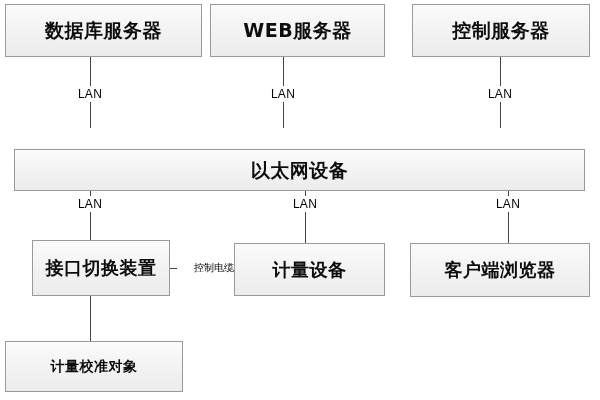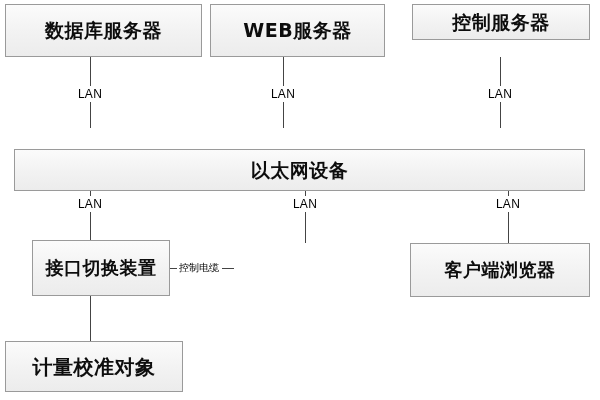--- a/index.html
+++ b/index.html
@@ -39,21 +39,21 @@
   .node .label {
     display: block;
     white-space: nowrap;
     letter-spacing: 0.5px;
   }
 
   
   .node-top       { font-size: 19px; font-weight: 700; }
   .node-bar       { font-size: 19px; font-weight: 700; }
   .node-mid       { font-size: 18px; font-weight: 700; }
-  .node-bottom    { font-size: 20px; font-weight: 700; }
+  .node-bottom    { font-size: 14px; font-weight: 700; }
 
   
   .vline {
     position: absolute;
     width: 1px;
     background: #444444;
     z-index: 1;
   }
   .hline {
     position: absolute;
@@ -76,20 +76,21 @@
     font-size: 12px;
     letter-spacing: 0.3px;
     padding: 1px 3px;
     transform: translateX(-50%);
   }
   .edge-label-cable {
     font-size: 10px;
     font-family: "DejaVu Sans", "Liberation Sans", sans-serif;
     padding: 0 2px;
     transform: translate(-50%, -50%);
+    margin-left: 15px;
   }
 </style>
 </head>
 <body>
 
 <div id="diagram">
 
   <div class="vline" style="left:90px; top:57px; height:71px;"></div>
   <div class="vline" style="left:283px; top:57px; height:71px;"></div>
   <div class="vline" style="left:500px; top:57px; height:71px;"></div>
@@ -104,21 +105,21 @@
   <div class="hline" style="left:222px; top:268px; width:12px;"></div>
 
   <div class="node node-top" style="left:5px; top:4px; width:197px; height:53px;justify-content:center;">
     <span class="label">数据库服务器</span>
   </div>
 
   <div class="node node-top" style="left:210px; top:4px; width:175px; height:53px;">
     <span class="label">WEB服务器</span>
   </div>
 
-  <div class="node node-top" style="left:412px; top:4px; width:178px; height:36px;">
+  <div class="node node-top" style="left:412px; top:4px; width:178px; height:53px;">
     <span class="label">控制服务器</span>
   </div>
 
   <div class="edge-label edge-label-lan" style="left:90px; top:86px;">
     <span>LAN</span>
   </div>
 
   <div class="edge-label edge-label-lan" style="left:283px; top:86px;">
     <span>LAN</span>
   </div>
@@ -140,20 +141,23 @@
   </div>
 
   <div class="edge-label edge-label-lan" style="left:508px; top:196px;">
     <span>LAN</span>
   </div>
 
   <div class="node node-mid" style="left:32px; top:240px; width:138px; height:56px;">
     <span class="label">接口切换装置</span>
   </div>
 
+  <div class="node node-mid" style="left:234px; top:243px; width:151px; height:53px;">
+    <span class="label">计量设备</span>
+  </div>
 
   <div class="node node-mid" style="left:410px; top:243px; width:180px; height:54px;">
     <span class="label">客户端浏览器</span>
   </div>
 
   <div class="edge-label edge-label-cable" style="left:199px; top:268px;">
     <span>控制电缆</span>
   </div>
 
   <div class="node node-bottom" style="left:5px; top:341px; width:178px; height:51px;">

